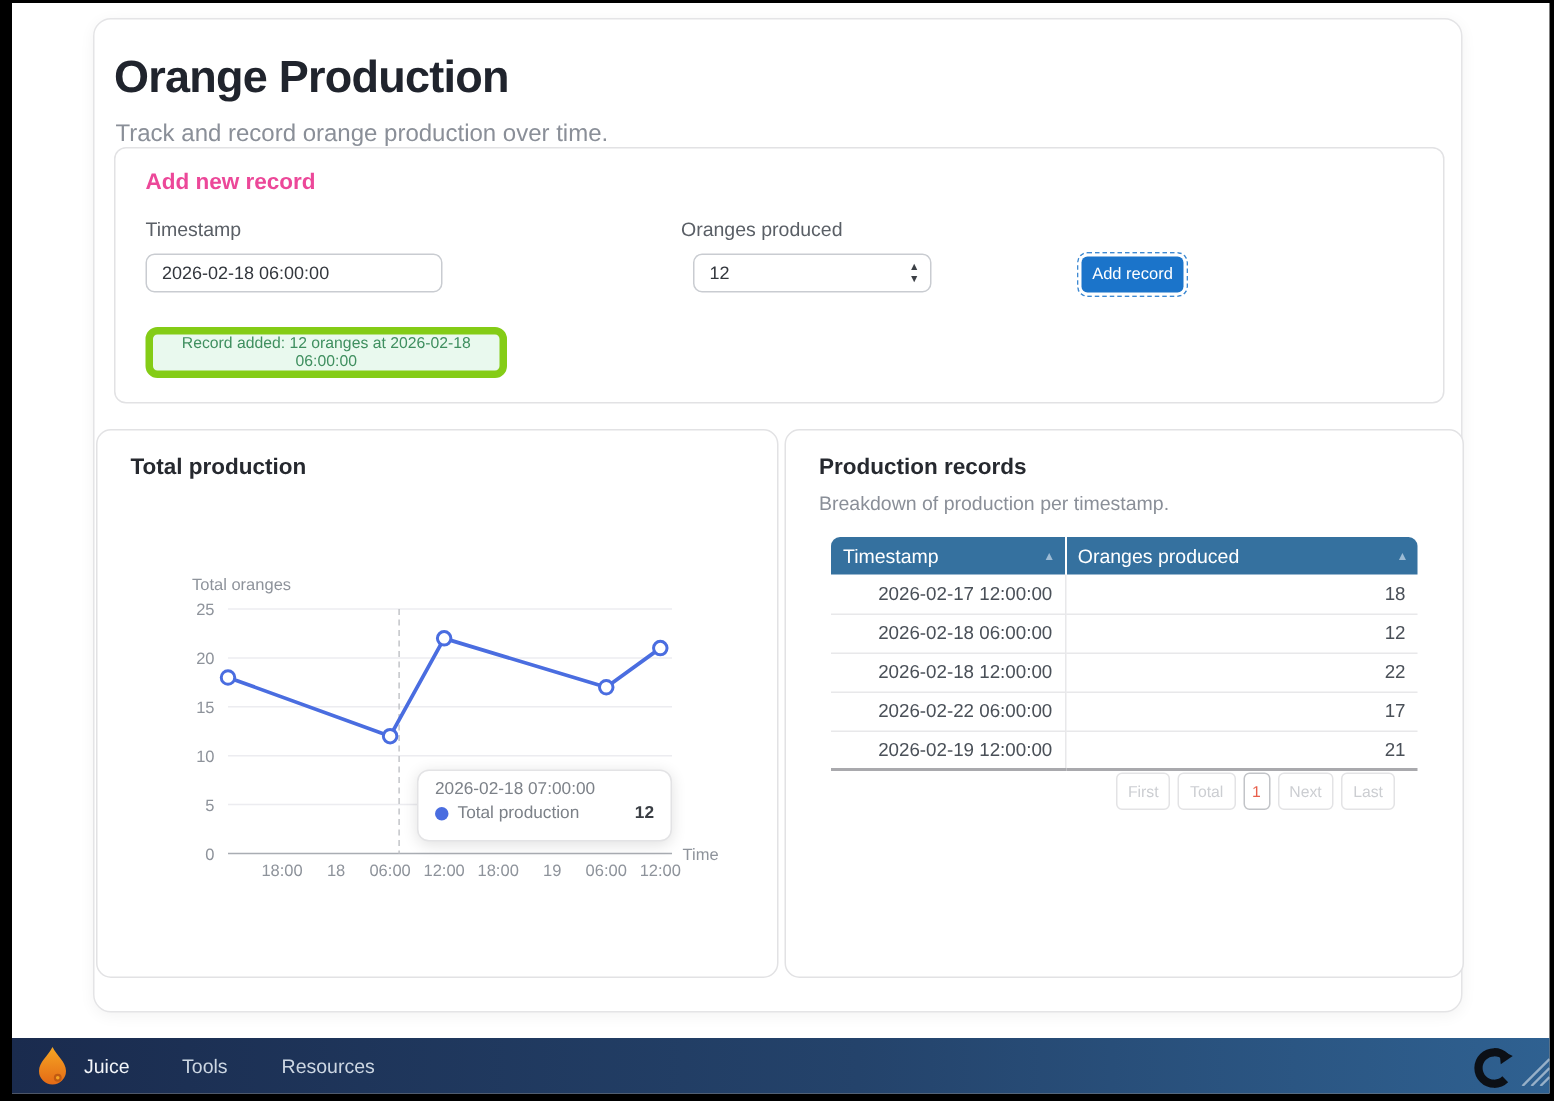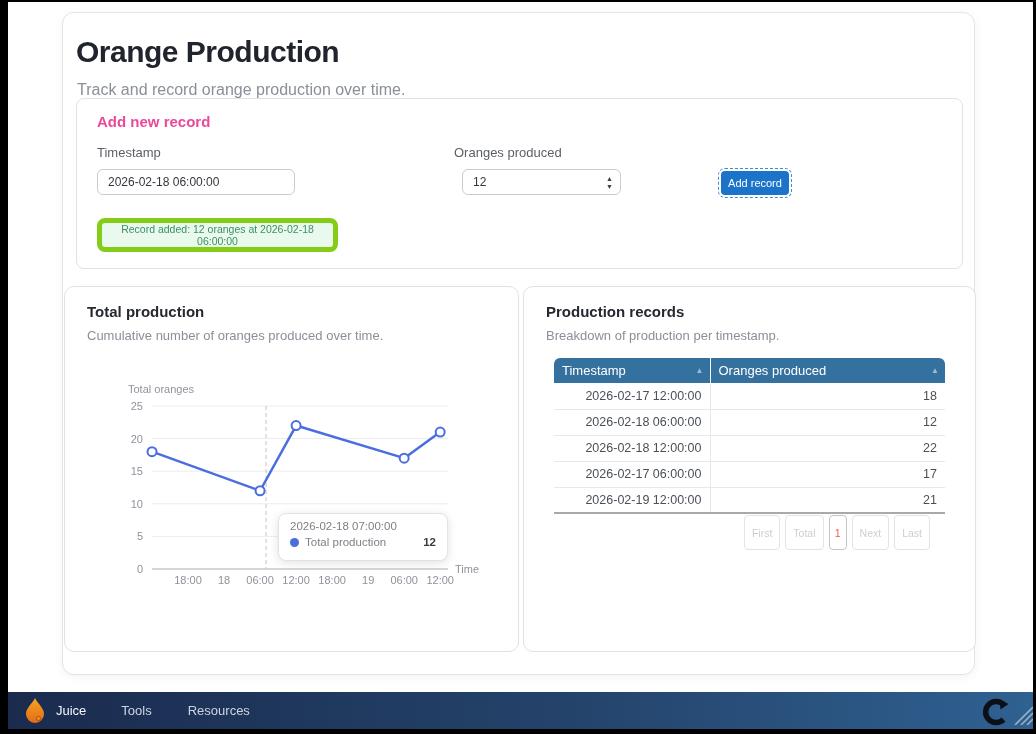--- a/index.html
+++ b/index.html
@@ -65,21 +65,21 @@
   .records-table th:last-child { border-radius:0 6px 0 0; }
   .th-inner { display:flex; align-items:center; }
   .sort-icon { margin-left:auto; font-size:8px; color:#9dbbd4; }
   .records-table td { font-size:12.5px; color:#4a5058; height:26px; text-align:right;
     padding:0 8px; border-bottom:1px solid #e8e8ea; }
   .records-table td:first-child { border-right:1px solid #e8e8ea; }
   .records-table tr:last-child td { border-bottom:2px solid #a9a9ad; }
 
   
   .pagination { position:absolute; top:228px; right:45px; display:flex; gap:5px; }
-  .page-btn { min-width:18px; height:35px; padding:0 7px; border:1px solid #e3e3e5;
+  .page-btn { min-width:18px; height:25px; padding:0 7px; border:1px solid #e3e3e5;
     border-radius:4px; background:#fff; color:#ccced2; font-size:10.5px;
     font-family:"Liberation Sans",sans-serif; display:flex; align-items:center; justify-content:center; }
   .page-btn.active { border-color:#c2c4c8; color:#e8604c; padding:0 5px; }
 
   
   .navbar { position:absolute; left:0; right:0; bottom:0; height:37px;
     background:linear-gradient(90deg,#1a2b4e 0%,#24436b 55%,#2f6191 100%);
     display:flex; align-items:center; }
   .flame-wrap { margin-left:17px; width:22px; display:flex; }
   .nav-brand { color:#f2f5f9; font-size:13px; margin-left:9px;text-align:right; }
@@ -111,21 +111,20 @@
         </div>
       </div>
       <button class="add-btn">Add record</button>
       <div class="alert-success">
         <span>Record added: 12 oranges at 2026-02-18 06:00:00</span>
       </div>
     </div>
 
     <div class="card chart-card">
       <div class="card-heading">Total production</div>
-      <div class="card-subtitle">Cumulative number of oranges produced over time.</div>
       <div class="chart-area" id="chart-area"><svg width="400" height="222">
             <text x="33" y="10" font-size="11" fill="#8e939b">Total oranges</text>
             <line x1="57" y1="186" x2="353" y2="186" stroke="#a9adb3" stroke-width="1"></line>
             <text x="48" y="190" font-size="11" fill="#8e939b" text-anchor="end">0</text>
             <line x1="57" y1="153.4" x2="353" y2="153.4" stroke="#ececf0" stroke-width="1"></line>
             <text x="48" y="157.4" font-size="11" fill="#8e939b" text-anchor="end">5</text>
             <line x1="57" y1="120.8" x2="353" y2="120.8" stroke="#ececf0" stroke-width="1"></line>
             <text x="48" y="124.8" font-size="11" fill="#8e939b" text-anchor="end">10</text>
             <line x1="57" y1="88.2" x2="353" y2="88.2" stroke="#ececf0" stroke-width="1"></line>
             <text x="48" y="92.2" font-size="11" fill="#8e939b" text-anchor="end">15</text>
@@ -187,21 +186,21 @@
             </tr>
             <tr>
               <td>2026-02-18 06:00:00</td>
               <td>12</td>
             </tr>
             <tr>
               <td>2026-02-18 12:00:00</td>
               <td>22</td>
             </tr>
             <tr>
-              <td>2026-02-17 06:00:00</td>
+              <td>2026-02-22 06:00:00</td>
               <td>17</td>
             </tr>
             <tr>
               <td>2026-02-19 12:00:00</td>
               <td>21</td>
             </tr>
           </tbody>
       </table>
       <div class="pagination" id="pagination">
           <button class="page-btn">First</button>

